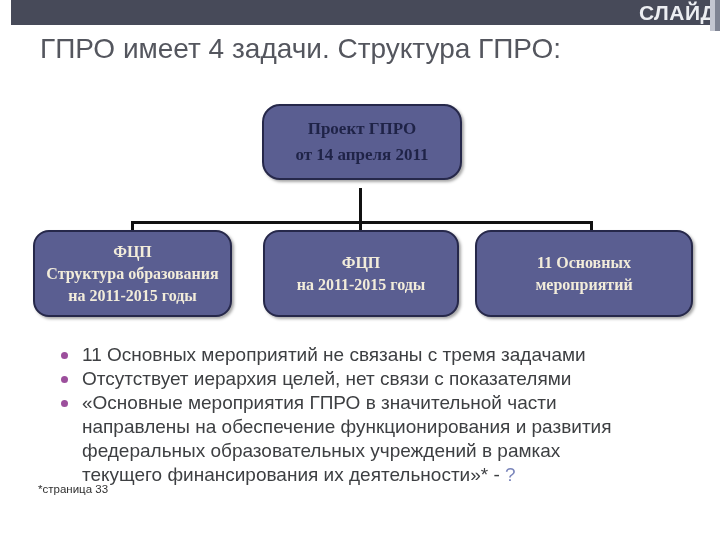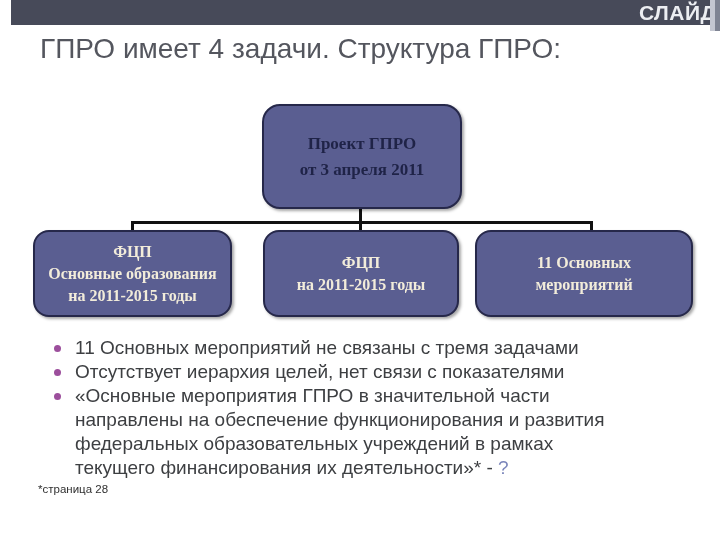--- a/index.html
+++ b/index.html
@@ -24,35 +24,35 @@
     font-size:28px;line-height:38px;font-weight:400;color:#54565e;
   }
   
   .box{
     position:absolute;box-sizing:border-box;
     background:#5a5e91;border:2px solid #26284a;border-radius:18px;
     box-shadow:2px 2px 3px rgba(0,0,0,0.35);
     display:flex;flex-direction:column;justify-content:center;align-items:center;
     font-family:"Liberation Serif",serif;font-weight:bold;text-align:center;
   }
-  .box-root{left:262px;top:104px;width:200px;height:105px;
+  .box-root{left:262px;top:104px;width:200px;height:76px;
     color:#1f2347;font-size:17px;line-height:26px;}
   .box-child{top:230px;height:87px;color:#f2ecda;font-size:16px;line-height:22px;border-radius:16px;}
   .box-c1{left:33px;width:199px;}
   .box-c2{left:263px;width:196px;}
   .box-c3{left:475px;width:218px;}
   
   .connector{position:absolute;background:#111111;}
   .conn-v-main{left:359px;top:188px;width:3px;height:44px;}
   .conn-h{left:131px;top:221px;width:462px;height:3px;}
   .conn-stub-l{left:131px;top:221px;width:3px;height:11px;}
   .conn-stub-r{left:590px;top:221px;width:3px;height:11px;}
   
   .bullets{
-    position:absolute;left:48px;top:334px;width:578px;margin:2px;padding:0;
+    position:absolute;left:48px;top:334px;width:578px;margin:9px;padding:0;
     list-style:none;
   }
   .bullets li{
     position:relative;padding-left:25px;
     font-size:19px;line-height:24px;color:#3d3f42;
   }
   .dot{
     position:absolute;left:4px;top:9px;width:7px;height:7px;border-radius:50%;
     background:#9c4f9c;
   }
@@ -76,26 +76,26 @@
 
   <h1 class="title">ГПРО имеет 4 задачи. Структура ГПРО:</h1>
 
   <div class="connector conn-v-main"></div>
   <div class="connector conn-h"></div>
   <div class="connector conn-stub-l"></div>
   <div class="connector conn-stub-r"></div>
 
   <div class="box box-root">
     <div>Проект ГПРО</div>
-    <div>от 3 апреля 2011</div>
+    <div>от 14 апреля 2011</div>
   </div>
 
   <div class="box box-child box-c1">
     <div>ФЦП</div>
-    <div>Основные образования</div>
+    <div>Структура образования</div>
     <div>на 2011-2015 годы</div>
   </div>
 
   <div class="box box-child box-c2">
     <div>ФЦП</div>
     <div>на 2011-2015 годы</div>
   </div>
 
   <div class="box box-child box-c3">
     <div>11 Основных</div>
@@ -110,15 +110,15 @@
     <li>
       <span class="dot"></span>
       <span>Отсутствует иерархия целей, нет связи с показателями</span><span class="q"></span>
     </li>
     <li>
       <span class="dot"></span>
       <span>«Основные мероприятия ГПРО в значительной части направлены на обеспечение функционирования и развития федеральных образовательных учреждений в рамках текущего финансирования их деятельности»*  - </span><span class="q">?</span>
     </li>
   </ul>
 
-  <div class="footnote">*страница 28</div>
+  <div class="footnote">*страница 33</div>
 
 </div>
 
 </body></html>

